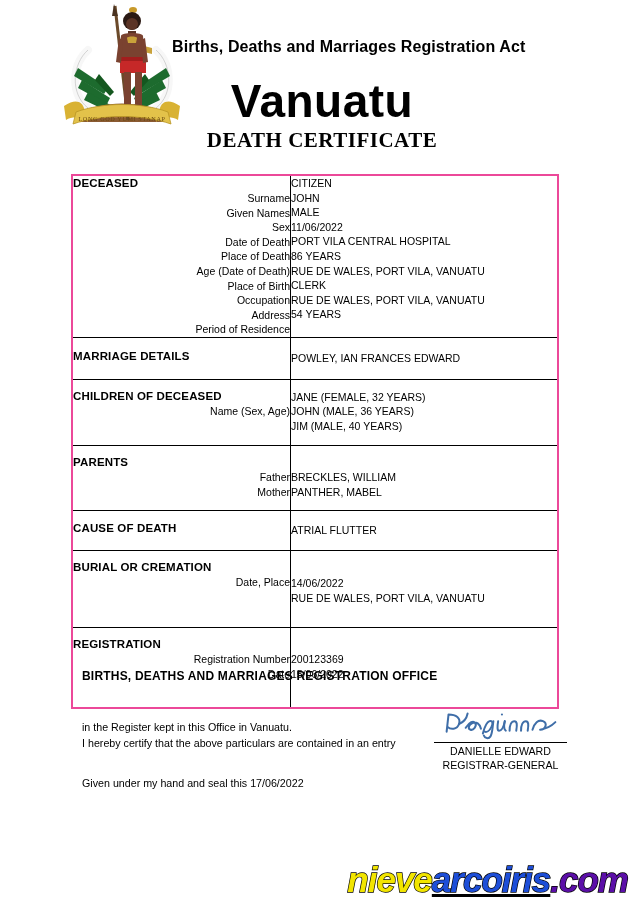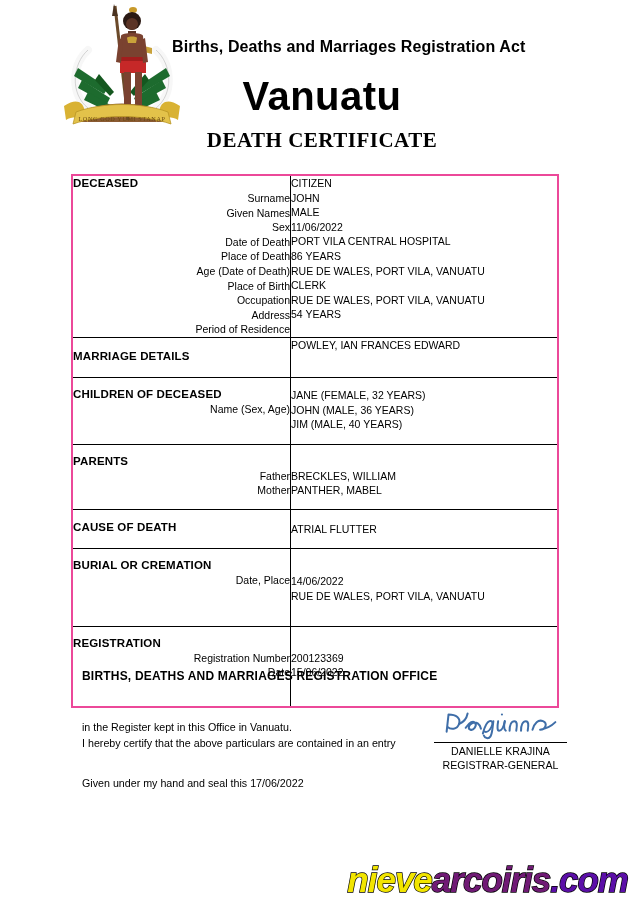--- a/index.html
+++ b/index.html
@@ -35,21 +35,21 @@
     font-size: 16px;
     font-weight: bold;
     letter-spacing: .1px;
   }
   .country {
     position: absolute;
     left: 0;
     right: 0;
     top: 74px;
     text-align: center;
-    font-size: 40px;
+    font-size: 46px;
     font-weight: bold;
     letter-spacing: .5px;
   }
   .doc-title {
     position: absolute;
     left: 0;
     right: 0;
     top: 128px;
     text-align: center;
     font-family: "Liberation Serif", serif;
@@ -259,21 +259,21 @@
       <div class="val">CLERK</div>
       <div class="val">RUE DE WALES, PORT VILA, VANUATU</div>
       <div class="val">54 YEARS</div>
     </td>
   </tr>
 
   <tr>
     <td class="labels" style="padding-top:11px;padding-bottom:13px;">
       <div class="sec-title">MARRIAGE DETAILS</div>
     </td>
-    <td class="values" style="padding-bottom:13px;margin-top:8px;">
+    <td class="values" style="padding-top:13px;padding-bottom:13px;margin-top:8px;">
       <div class="val">POWLEY, IAN FRANCES EDWARD</div>
     </td>
   </tr>
 
   <tr>
     <td class="labels" style="padding-top:9px;padding-bottom:27px;">
       <div class="sec-title">CHILDREN OF DECEASED</div>
       <div class="sub-label">Name (Sex, Age)</div>
     </td>
     <td class="values" style="padding-top:10px;padding-bottom:11px;">
@@ -351,19 +351,19 @@
         <path d="M62 15 C61 21 61 25 63 25 C66 25 68 20 69 15"></path>
         <path d="M69 15 C68 20 68 24 70 25"></path>
         <circle cx="66" cy="8" r="1.1" fill="#3f6ea8" stroke="none"></circle>
         <path d="M74 25 C74 19 76 15 79 15 C82 15 82 19 81 25"></path>
         <path d="M86 25 C86 19 88 15 91 15 C94 15 94 19 93 25"></path>
         <path d="M98 24 C100 17 104 13 109 15 C114 17 112 24 106 24 C112 23 118 20 122 16"></path>
       </g>
     </svg>
   </div>
   <div class="sig-rule"></div>
-  <div class="sig-name">DANIELLE KRAJINA</div>
+  <div class="sig-name">DANIELLE EDWARD</div>
   <div class="sig-name">REGISTRAR-GENERAL</div>
 </div>
 
 <div class="watermark">
-  <span style="color:#f2e500;">nieve</span><span style="color:#701a75;">arcoiris</span><span style="color:#5b0fa8;">.com</span>
+  <span style="color:#f2e500;">nieve</span><span style="color:#1d4ed8;text-decoration:underline;">arcoiris</span><span style="color:#5b0fa8;">.com</span>
 </div>
 
 </body></html>

